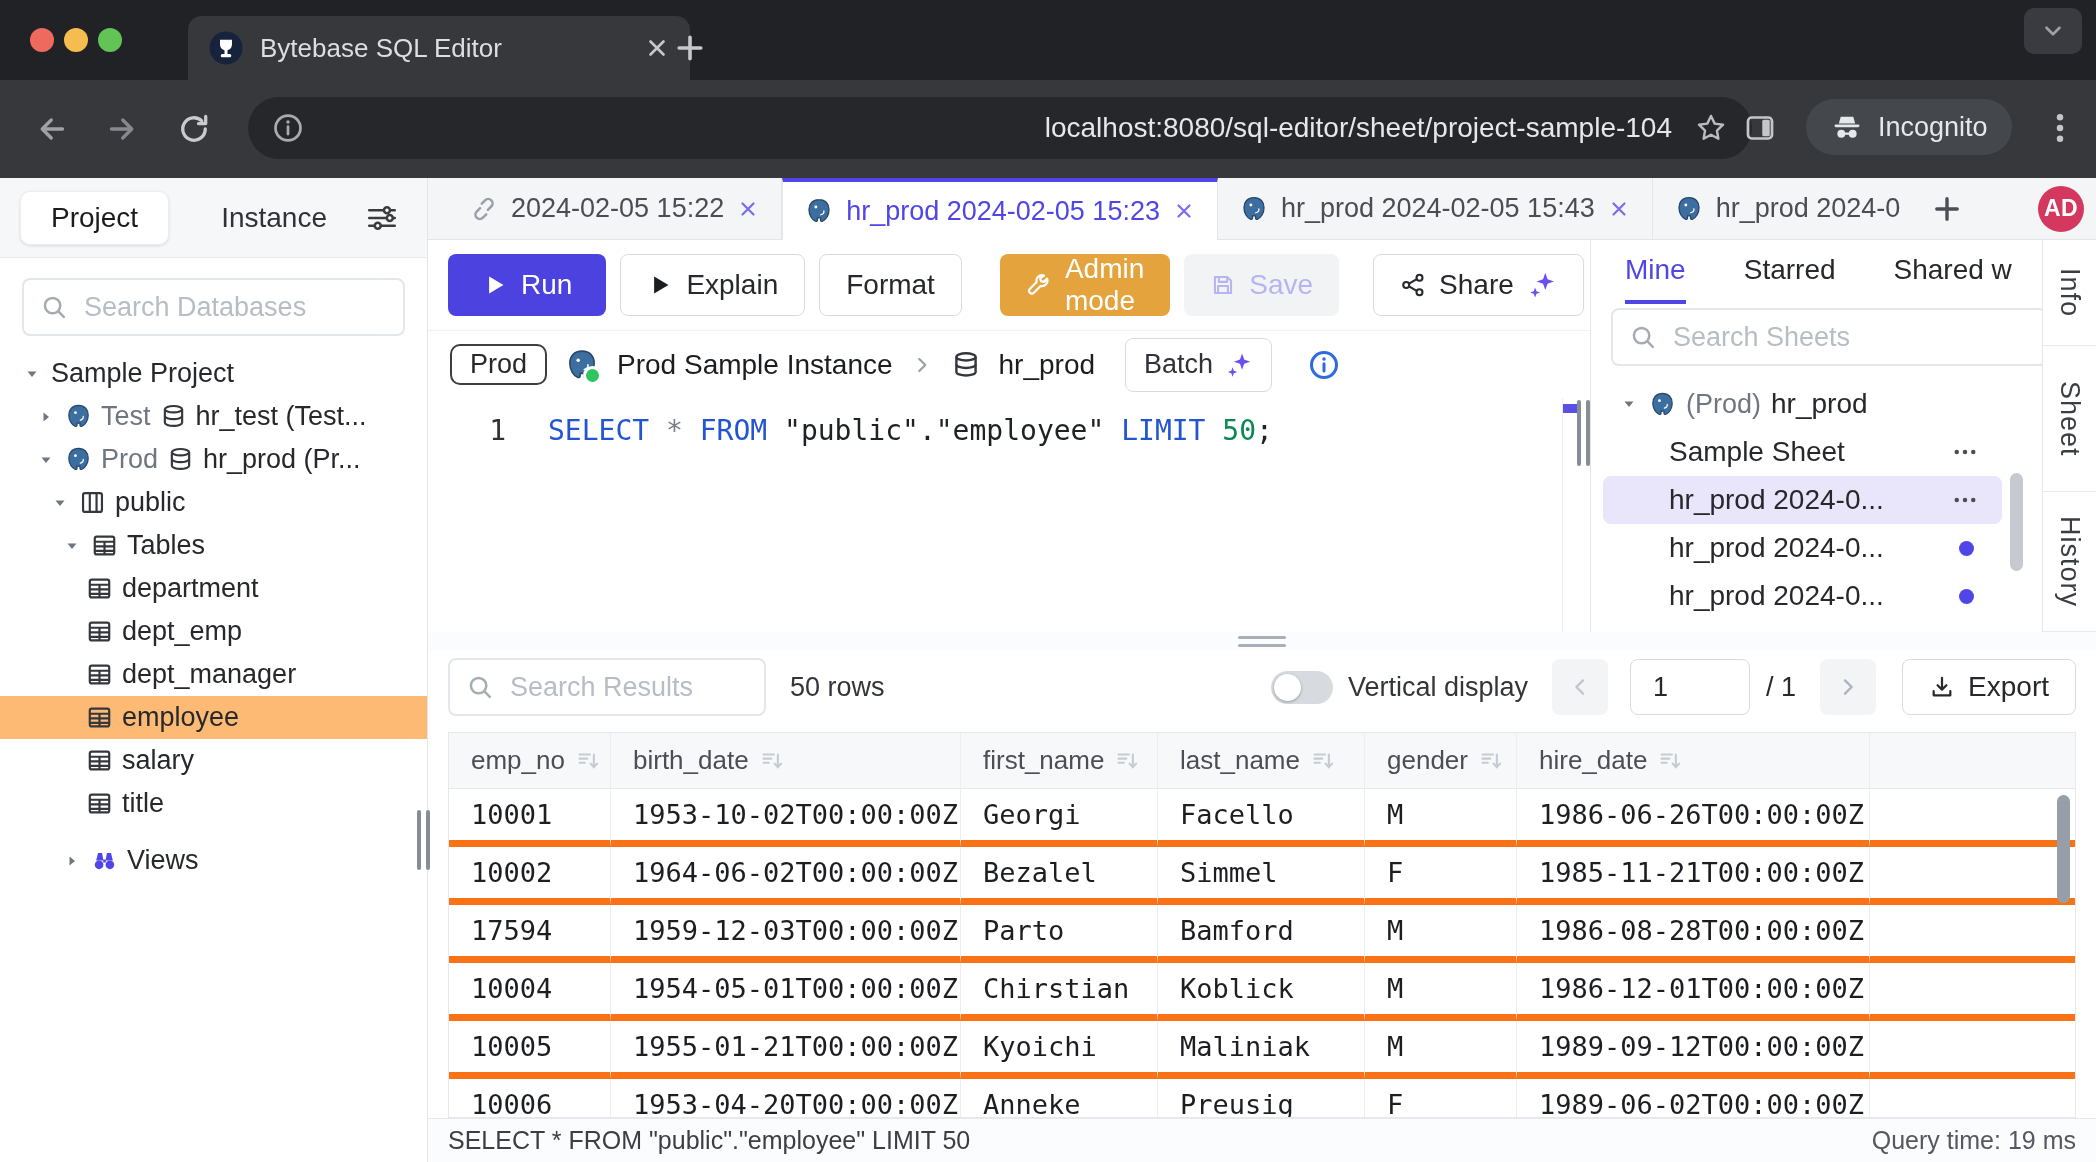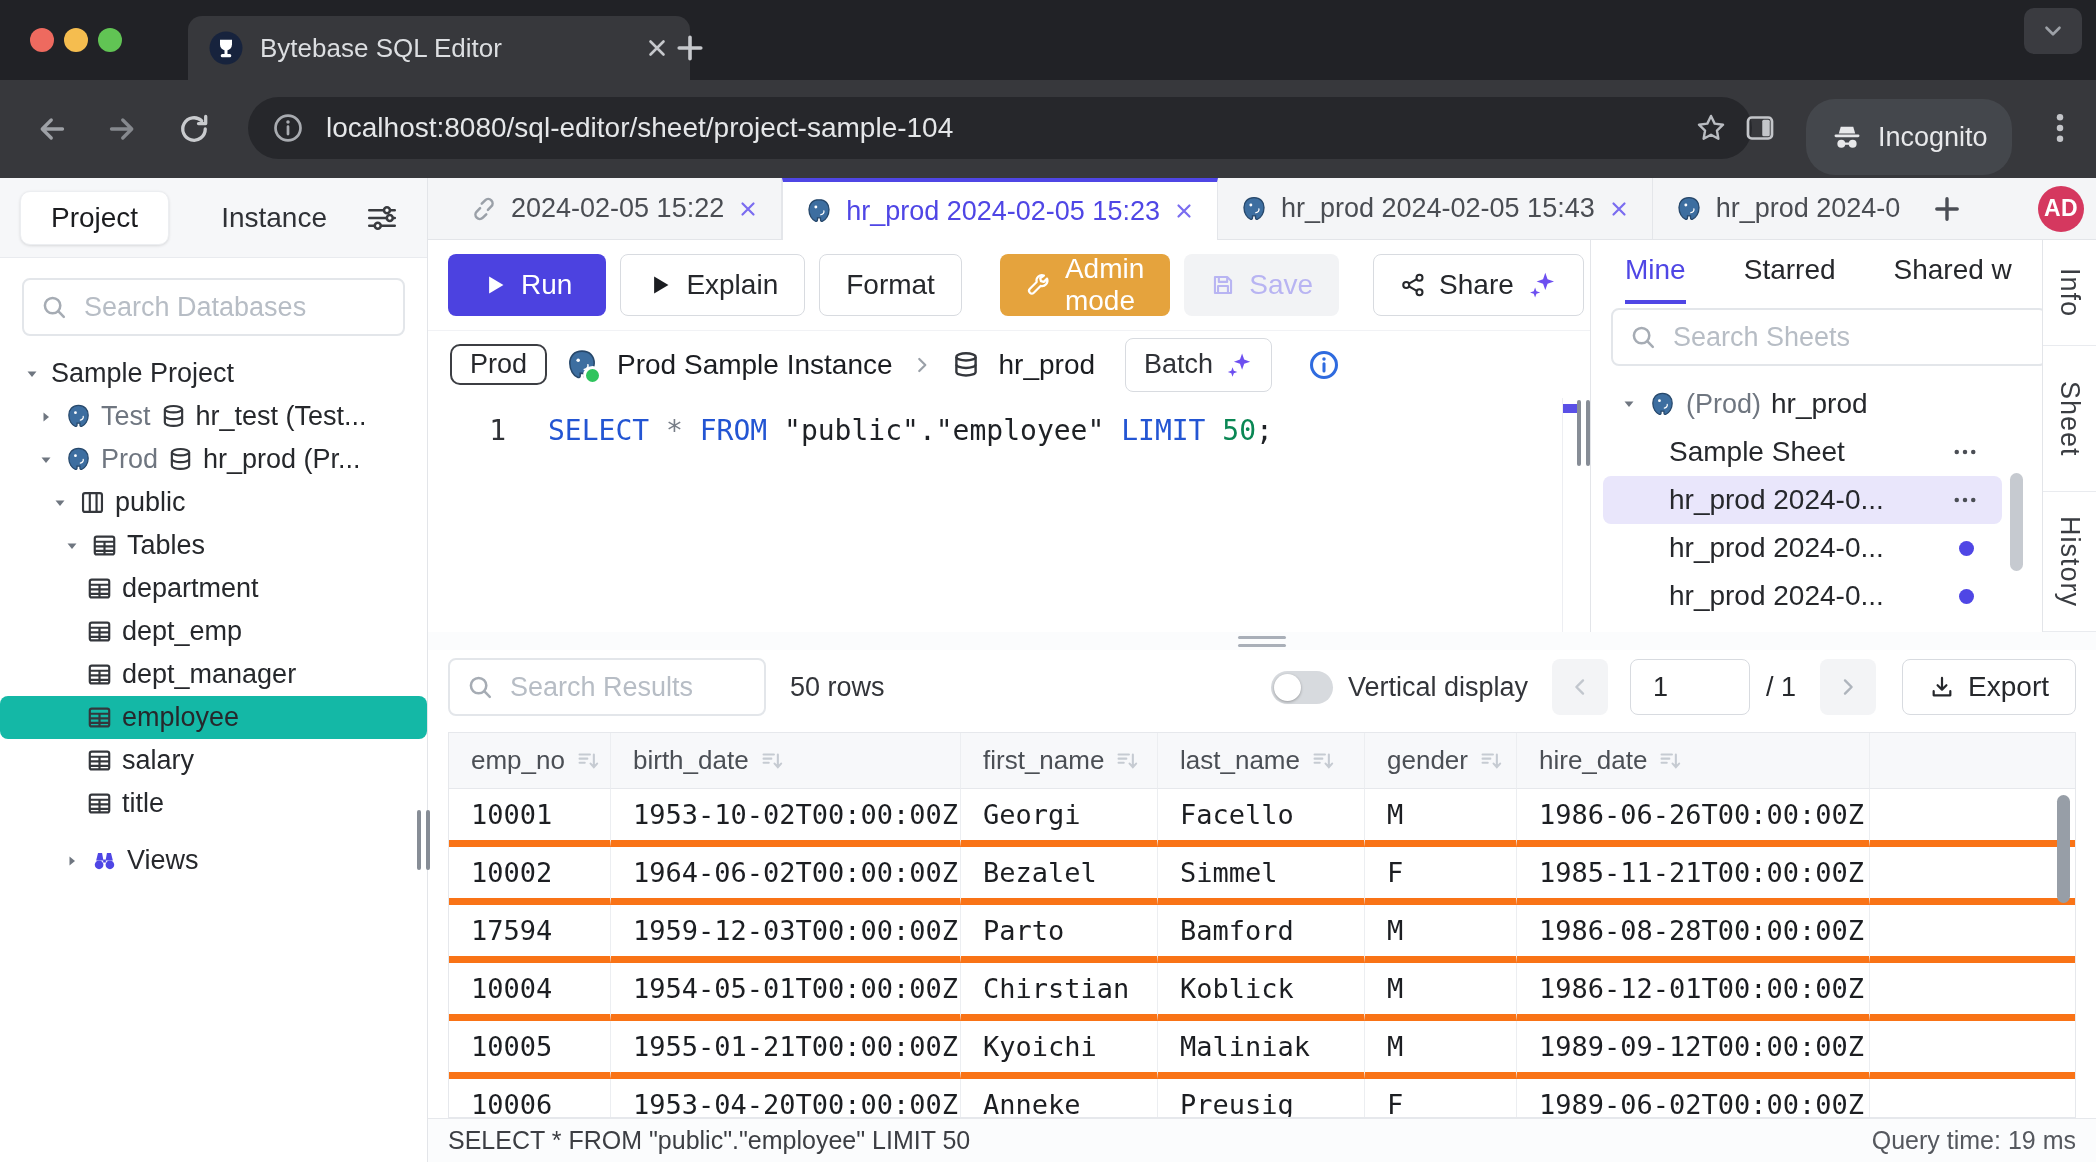--- a/index.html
+++ b/index.html
@@ -18,45 +18,45 @@
   .favicon{width:36px;height:36px;}
   .tab-close, .newtab-plus{color:#c6c8cc;}
   .newtab{position:absolute;left:672px;top:30px;width:36px;height:36px;color:#c6c8cc;}
   .win-chevron{position:absolute;right:14px;top:8px;width:58px;height:46px;background:#3a3b40;border-radius:10px;
                display:flex;align-items:center;justify-content:center;color:#9da1a7;}
   .chromenav{position:absolute;left:0;top:80px;width:100%;height:98px;background:#37383c;}
   .navbtn{position:absolute;top:31px;width:36px;height:36px;}
   .nb-back{left:34px;color:#9ea1a6;} .nb-fwd{left:104px;color:#86898e;} .nb-reload{left:176px;color:#c9cbce;}
   .urlpill{position:absolute;left:248px;top:17px;width:1456px;height:62px;background:#26272b;border-radius:31px;
            display:flex;align-items:center;padding:0 24px;gap:22px;}
-  .urlpill .url{flex:1;color:#e5e7e9;font-size:28px;white-space:nowrap;overflow:hidden;}
+  .urlpill .url{flex:1;color:#e5e7e9;font-size:28px;white-space:nowrap;overflow:hidden;text-align:right;}
   .url-info{width:32px;height:32px;color:#a8abb0;}
   .url-star{width:34px;height:34px;color:#b9bcc1;}
   .panelbtn{position:absolute;left:1742px;top:30px;width:36px;height:36px;color:#c3c5c9;}
-  .incognito{position:absolute;left:1806px;top:19px;height:76px;padding:0 24px;background:#44474c;border-radius:29px;
+  .incognito{position:absolute;left:1806px;top:19px;height:56px;padding:0 24px;background:#44474c;border-radius:29px;
              display:flex;align-items:center;gap:14px;color:#e7e8ea;font-size:27px;}
   .incog-icon{width:34px;height:34px;color:#e7e8ea;}
   .menudots{position:absolute;left:2042px;top:30px;width:36px;height:36px;color:#c3c5c9;}
 
   
   .sidebar{position:absolute;left:0;top:178px;width:428px;bottom:0;background:#fff;border-right:1px solid #e3e5e9;box-sizing:border-box;}
   .side-header{height:80px;background:#f6f7f9;border-bottom:1px solid #e9ebef;display:flex;align-items:center;padding:0 20px;box-sizing:border-box;}
   .seg-pill{background:#fff;border:1px solid #eceef1;box-shadow:0 1px 3px rgba(0,0,0,.12);border-radius:10px;
             padding:10px 30px;font-size:28px;font-weight:500;color:#1b1c1f;}
   .seg-plain{margin-left:52px;font-size:28px;color:#303237;}
   .tune{margin-left:auto;margin-right:8px;width:34px;height:34px;color:#3a3c40;}
   .searchbox{display:flex;align-items:center;gap:14px;border:2px solid #e3e6ea;border-radius:8px;height:58px;
              padding:0 16px;box-sizing:border-box;background:#fff;}
   .searchbox input{border:0;outline:0;flex:1;font-size:27px;font-family:inherit;color:#26282c;min-width:0;background:transparent;}
   .searchbox input::placeholder{color:#b7bdc5;}
   .mag{width:28px;height:28px;color:#a6acb4;}
   .side-search{margin:20px 22px 8px;}
   .tree{padding-top:8px;}
   .trow{display:flex;align-items:center;height:43px;gap:9px;box-sizing:border-box;white-space:nowrap;overflow:hidden;}
-  .trow.selected{background:#14b8a6;border-radius:8px;}
+  .trow.selected{background:#fdba74;}
   .chev{width:20px;height:20px;color:#6f7680;flex:none;}
   .ti{width:27px;height:27px;color:#34373c;}
   .env{color:#6f7680;}
   .side-grip{position:absolute;left:417px;top:632px;width:22px;height:60px;display:flex;gap:5px;z-index:5;}
   .grip-bar{width:4px;height:100%;background:#878d96;border-radius:2px;}
 
   
   .tabstrip{position:absolute;left:428px;top:178px;right:0;height:62px;background:#f4f5f7;border-bottom:1px solid #e3e5e9;
             display:flex;align-items:stretch;padding-left:20px;box-sizing:border-box;}
   .etab{display:flex;align-items:center;gap:13px;padding:0 22px;border-right:1px solid #e4e6ea;color:#4a4d53;font-size:27px;white-space:nowrap;}

